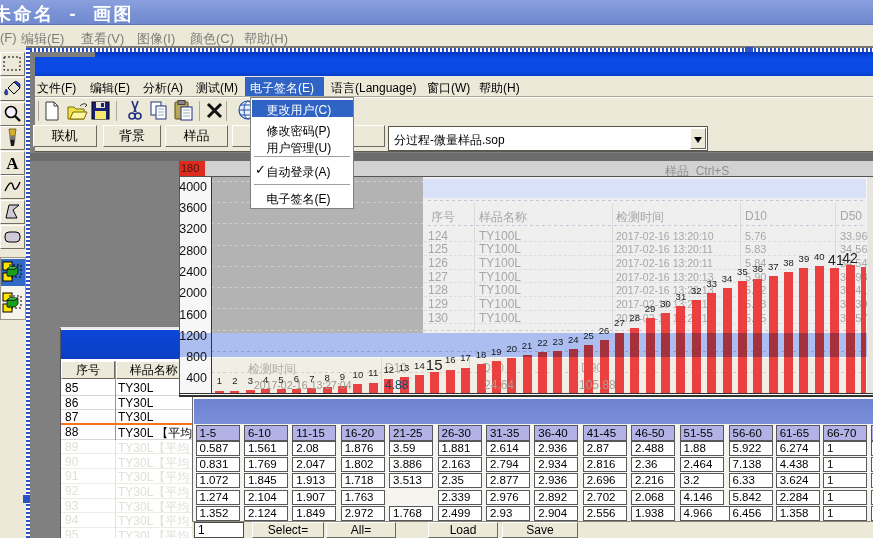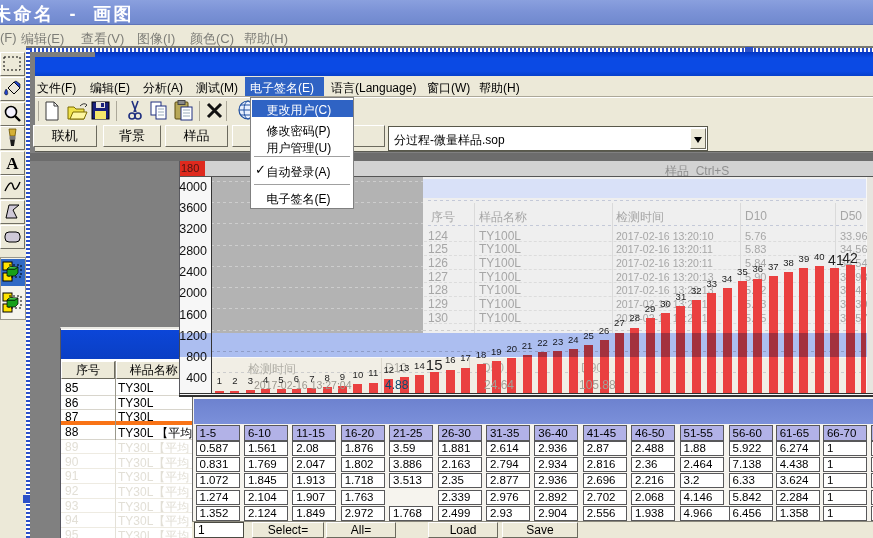--- a/index.html
+++ b/index.html
@@ -148,21 +148,21 @@
 <div class="btn3d" style="left:61px;top:361px;width:54px;height:18px;font-size:12px;line-height:16px;border-width:1px;">序号</div>
 <div class="btn3d" style="left:115.5px;top:361px;width:76.5px;height:18px;font-size:12px;line-height:16px;border-width:1px;">样品名称</div>
 <div class="ab" style="left:61px;top:381.0px;width:131px;height:14.7px;border-bottom:1px solid #d8d5cc;overflow:hidden;">
     <span style="position:absolute;left:4px;font-size:12px;color:#000;">85</span>
     <span style="position:absolute;left:57px;font-size:12px;color:#000;white-space:nowrap;">TY30L</span>
   </div>
 <div class="ab" style="left:61px;top:395.7px;width:131px;height:14.7px;border-bottom:1px solid #d8d5cc;overflow:hidden;">
     <span style="position:absolute;left:4px;font-size:12px;color:#000;">86</span>
     <span style="position:absolute;left:57px;font-size:12px;color:#000;white-space:nowrap;">TY30L</span>
   </div>
-<div class="ab" style="left:61px;top:410.4px;width:131px;height:14.7px;border-bottom:4px solid #f97316;overflow:hidden;">
+<div class="ab" style="left:61px;top:410.4px;width:131px;height:14.7px;border-bottom:2px solid #f97316;overflow:hidden;">
     <span style="position:absolute;left:4px;font-size:12px;color:#000;">87</span>
     <span style="position:absolute;left:57px;font-size:12px;color:#000;white-space:nowrap;">TY30L</span>
   </div>
 <div class="ab" style="left:61px;top:425.1px;width:131px;height:14.7px;border-bottom:1px solid #d8d5cc;overflow:hidden;">
     <span style="position:absolute;left:4px;font-size:12px;color:#000;">88</span>
     <span style="position:absolute;left:57px;font-size:12px;color:#000;white-space:nowrap;">TY30L 【平均]</span>
   </div>
 <div class="ab" style="left:61px;top:439.8px;width:131px;height:14.7px;border-bottom:1px solid #eeebe2;overflow:hidden;">
     <span style="position:absolute;left:4px;font-size:12px;color:#e2dfd6;">89</span>
     <span style="position:absolute;left:57px;font-size:12px;color:#e2dfd6;white-space:nowrap;">TY30L【平均</span>

